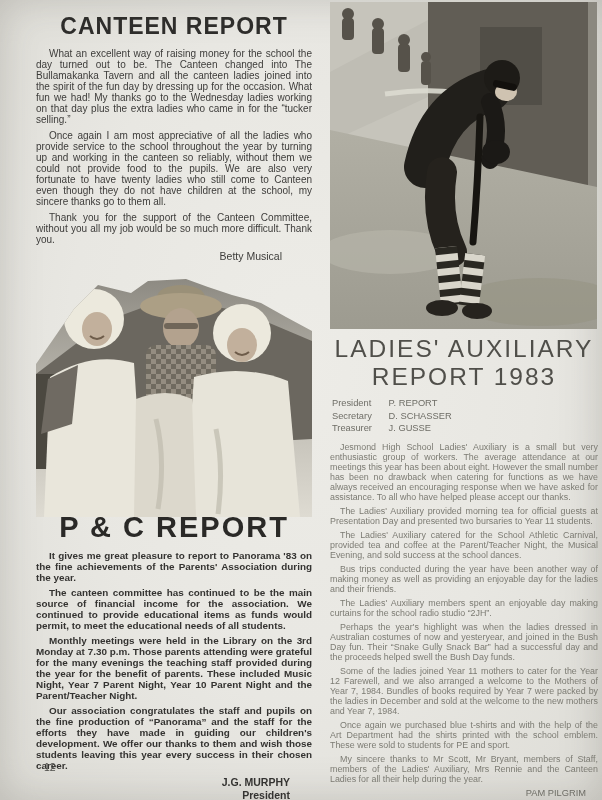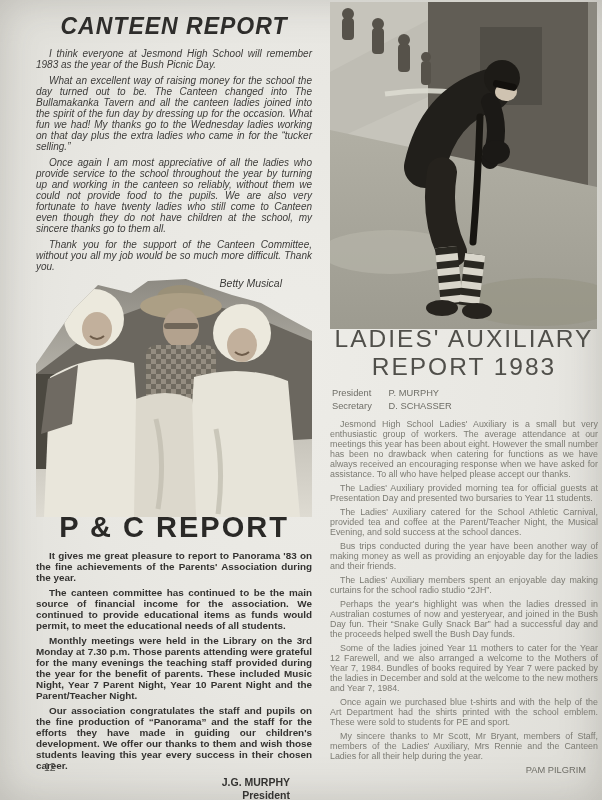--- a/index.html
+++ b/index.html
@@ -8,21 +8,21 @@
     font-family:"Liberation Sans",sans-serif;
     background:#b0afab;
   }
   .page{
     position:relative;width:602px;height:800px;overflow:hidden;
     background:radial-gradient(ellipse at 50% 45%, #edecE7 0%, #e8e7e2 55%, #dddcd6 100%);
     box-shadow:inset 0 0 40px rgba(90,88,80,.25);
   }
 
   
-  .left-col{position:absolute;left:36px;top:13px;width:276px;font-style:italic;}
+  .left-col{position:absolute;left:36px;top:13px;width:276px;}
   .h-big{
     text-align:center;font-weight:bold;color:#2e2d2b;
     font-size:23px;letter-spacing:1px;margin:0 0 9px 0;line-height:26px;
   }
   .left-col p, .pc-sec p{
     margin:0 0 5px 0;text-align:justify;text-indent:13px;
     font-size:10px;line-height:11px;color:#3d3c3a;
   }
   .sig-right{
     text-align:right;padding-right:30px;font-size:10.5px;color:#3d3c3a;margin-top:4px;
@@ -46,41 +46,40 @@
     text-align:right;padding-right:22px;font-weight:bold;
     font-size:10.5px;line-height:12.5px;color:#343331;margin-top:4px;
   }
   .page-num{position:absolute;left:44px;top:761px;font-size:10.5px;color:#4c4b48;}
 
   
   .right-photo{position:absolute;left:330px;top:2px;width:267px;height:327px;overflow:hidden;}
   .right-photo svg{display:block;}
 
   
-  .right-col{position:absolute;left:330px;top:325px;width:268px;}
+  .right-col{position:absolute;left:330px;top:335px;width:268px;}
   .la-title{
     text-align:center;font-weight:normal;color:#504f4a;
     font-size:24.5px;letter-spacing:2px;margin:0 0 7px 0;line-height:27.5px;
   }
   .officers{margin:0 0 7px 2px;font-size:9.3px;color:#6e6d66;line-height:12.5px;}
   .officers .role{display:inline-block;width:54px;}
   .right-col p{
     margin:0 0 4px 0;text-align:justify;text-indent:10px;
     font-size:8.9px;line-height:10px;color:#7c7b73;
   }
   .la-sig{text-align:right;padding-right:12px;font-size:9.3px;color:#6e6d66;margin-top:1px;}
 </style>
 </head>
 <body>
 
 <div class="page">
 
   <div class="left-col">
     <h1 class="h-big">CANTEEN REPORT</h1>
-    <p>I think everyone at Jesmond High School will remember 1983 as the year of the Bush Picnic Day.</p>
     <p>What an excellent way of raising money for the school the day turned out to be. The Canteen changed into The Bullamakanka Tavern and all the canteen ladies joined into the spirit of the fun day by dressing up for the occasion. What fun we had! My thanks go to the Wednesday ladies working on that day plus the extra ladies who came in for the “tucker selling.”</p>
     <p>Once again I am most appreciative of all the ladies who provide service to the school throughout the year by turning up and working in the canteen so reliably, without them we could not provide food to the pupils. We are also very fortunate to have twenty ladies who still come to Canteen even though they do not have children at the school, my sincere thanks go to them all.</p>
     <p>Thank you for the support of the Canteen Committee, without you all my job would be so much more difficult. Thank you.</p>
     <div class="sig-right">Betty Musical</div>
   </div>
 
   <div class="left-photo">
     <svg width="276" height="238" viewBox="0 0 276 238">
       <defs>
         <linearGradient id="lpbg" x1="0" y1="0" x2="0" y2="1">
@@ -187,25 +186,29 @@
   </div>
 
   <div class="right-col">
     <h1 class="la-title">
       <span>LADIES' AUXILIARY</span><br>
       <span>REPORT 1983</span>
     </h1>
     <div class="officers">
       <div>
         <span class="role">President</span>
-        <span>P. MURPHY</span>
+        <span>P. REPORT</span>
       </div>
       <div>
         <span class="role">Secretary</span>
         <span>D. SCHASSER</span>
+      </div>
+      <div>
+        <span class="role">Treasurer</span>
+        <span>J. GUSSE</span>
       </div>
     </div>
     <p>Jesmond High School Ladies' Auxiliary is a small but very enthusiastic group of workers. The average attendance at our meetings this year has been about eight. However the small number has been no drawback when catering for functions as we have always received an encouraging response when we have asked for assistance. To all who have helped please accept our thanks.</p>
     <p>The Ladies' Auxiliary provided morning tea for official guests at Presentation Day and presented two bursaries to Year 11 students.</p>
     <p>The Ladies' Auxiliary catered for the School Athletic Carnival, provided tea and coffee at the Parent/Teacher Night, the Musical Evening, and sold success at the school dances.</p>
     <p>Bus trips conducted during the year have been another way of making money as well as providing an enjoyable day for the ladies and their friends.</p>
     <p>The Ladies' Auxiliary members spent an enjoyable day making curtains for the school radio studio “2JH”.</p>
     <p>Perhaps the year's highlight was when the ladies dressed in Australian costumes of now and yesteryear, and joined in the Bush Day fun. Their “Snake Gully Snack Bar” had a successful day and the proceeds helped swell the Bush Day funds.</p>
     <p>Some of the ladies joined Year 11 mothers to cater for the Year 12 Farewell, and we also arranged a welcome to the Mothers of Year 7, 1984. Bundles of books required by Year 7 were packed by the ladies in December and sold at the welcome to the new mothers and Year 7, 1984.</p>
     <p>Once again we purchased blue t-shirts and with the help of the Art Department had the shirts printed with the school emblem. These were sold to students for PE and sport.</p>

